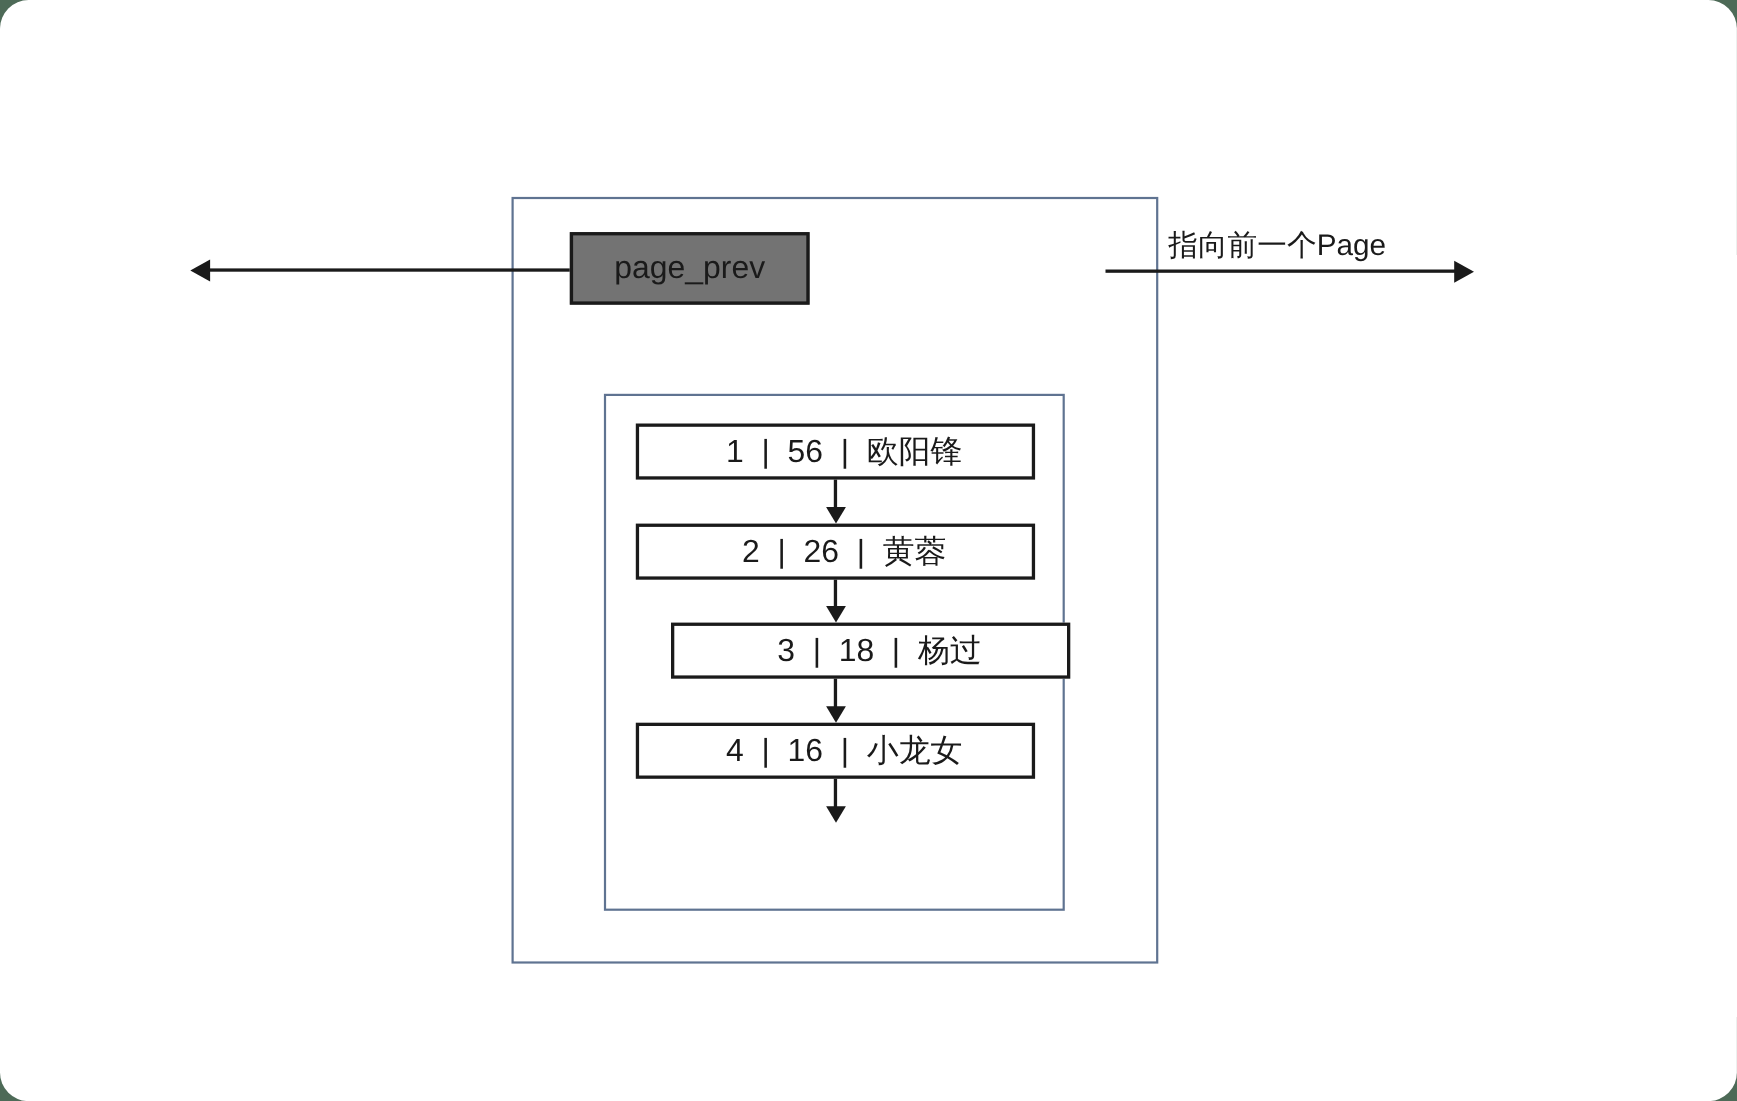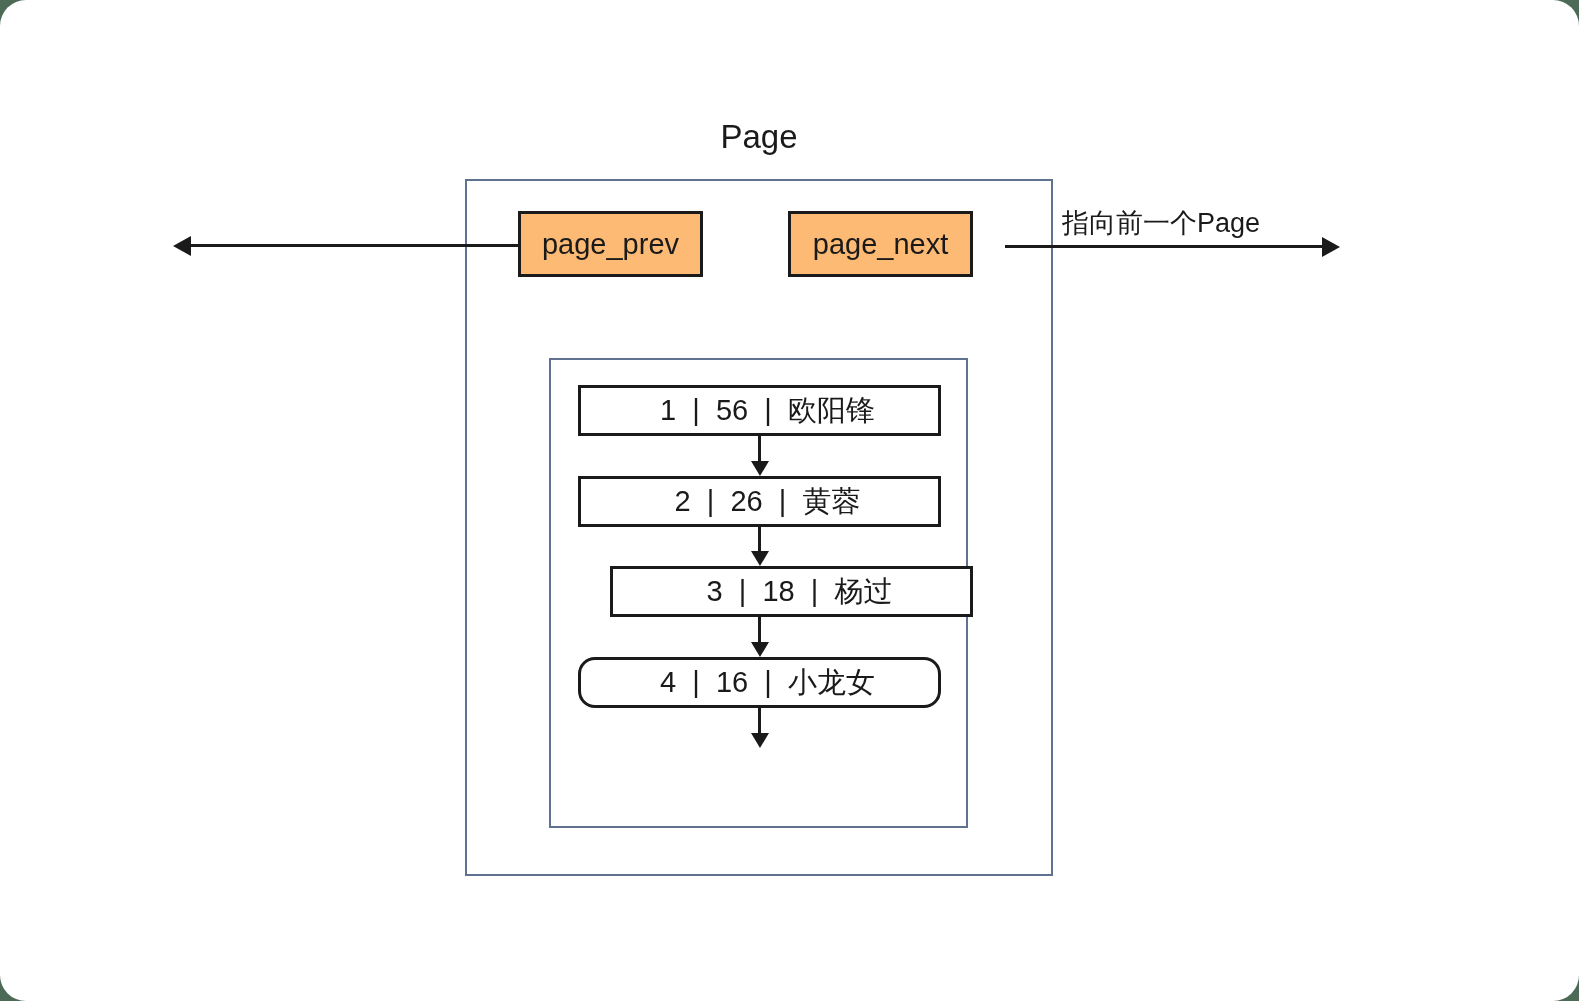--- a/index.html
+++ b/index.html
@@ -27,23 +27,23 @@
     font-size: 33px;
   }
 
   .outer-box {
     left: 465px; top: 179px; width: 588px; height: 697px;
     border: 2px solid var(--container-border);
     background: transparent;
   }
 
   .ptr-box {
-    width: 185px; height: 66px;
+    width: 218px; height: 66px;
     border: 3px solid var(--ink);
-    background: #fdba74;
+    background: #737373;
     display: flex; align-items: center; justify-content: center;
     font-size: 29px;
   }
   .ptr-prev { left: 518px; top: 211px; }
   .ptr-next { left: 788px; top: 211px; }
 
   .h-line { height: 3px; background: var(--ink); }
   .line-left  { left: 186px;  top: 244px; width: 332px; }
   .line-right { left: 1005px; top: 245px; width: 320px; }
 
@@ -80,21 +80,21 @@
     border: 3px solid var(--ink);
     background: #ffffff;
     display: flex; align-items: center; justify-content: center;
     font-size: 29px;
     white-space: pre;
     padding-left: 16px;
   }
   .r0 { top: 385px; }
   .r1 { top: 476px; }
   .r2 { top: 566px; margin-left: 32px; }
-  .r3 { top: 657px; border-radius: 17px; }
+  .r3 { top: 657px; }
   .r4 { top: 748px; }
 
   .v-line { left: 758px; width: 3px; background: var(--ink); }
   .vl0 { top: 436px; height: 27px; }
   .vl1 { top: 527px; height: 26px; }
   .vl2 { top: 617px; height: 27px; }
   .vl3 { top: 708px; height: 27px; }
 
   .head-down {
     left: 751px; width: 0; height: 0;
@@ -105,33 +105,31 @@
   .hd0 { top: 461px; }
   .hd1 { top: 551px; }
   .hd2 { top: 642px; }
   .hd3 { top: 733px; }
 </style>
 </head>
 <body>
 
 <div class="canvas">
 
-  <div class="abs title">Page</div>
 
   <div class="abs outer-box"></div>
 
   <div class="abs h-line line-left"></div>
   <div class="abs head-left"></div>
 
   <div class="abs arrow-label label-next">指向前一个Page</div>
   <div class="abs h-line line-right"></div>
   <div class="abs head-right"></div>
 
   <div class="abs ptr-box ptr-prev">page_prev</div>
-  <div class="abs ptr-box ptr-next">page_next</div>
 
   <div class="abs inner-box"></div>
 
   <div class="abs record r0">1  |  56  |  欧阳锋</div>
   <div class="abs record r1">2  |  26  |  黄蓉</div>
   <div class="abs record r2">3  |  18  |  杨过</div>
   <div class="abs record r3">4  |  16  |  小龙女</div>
 
   <div class="abs v-line vl0"></div>
   <div class="abs head-down hd0"></div>

